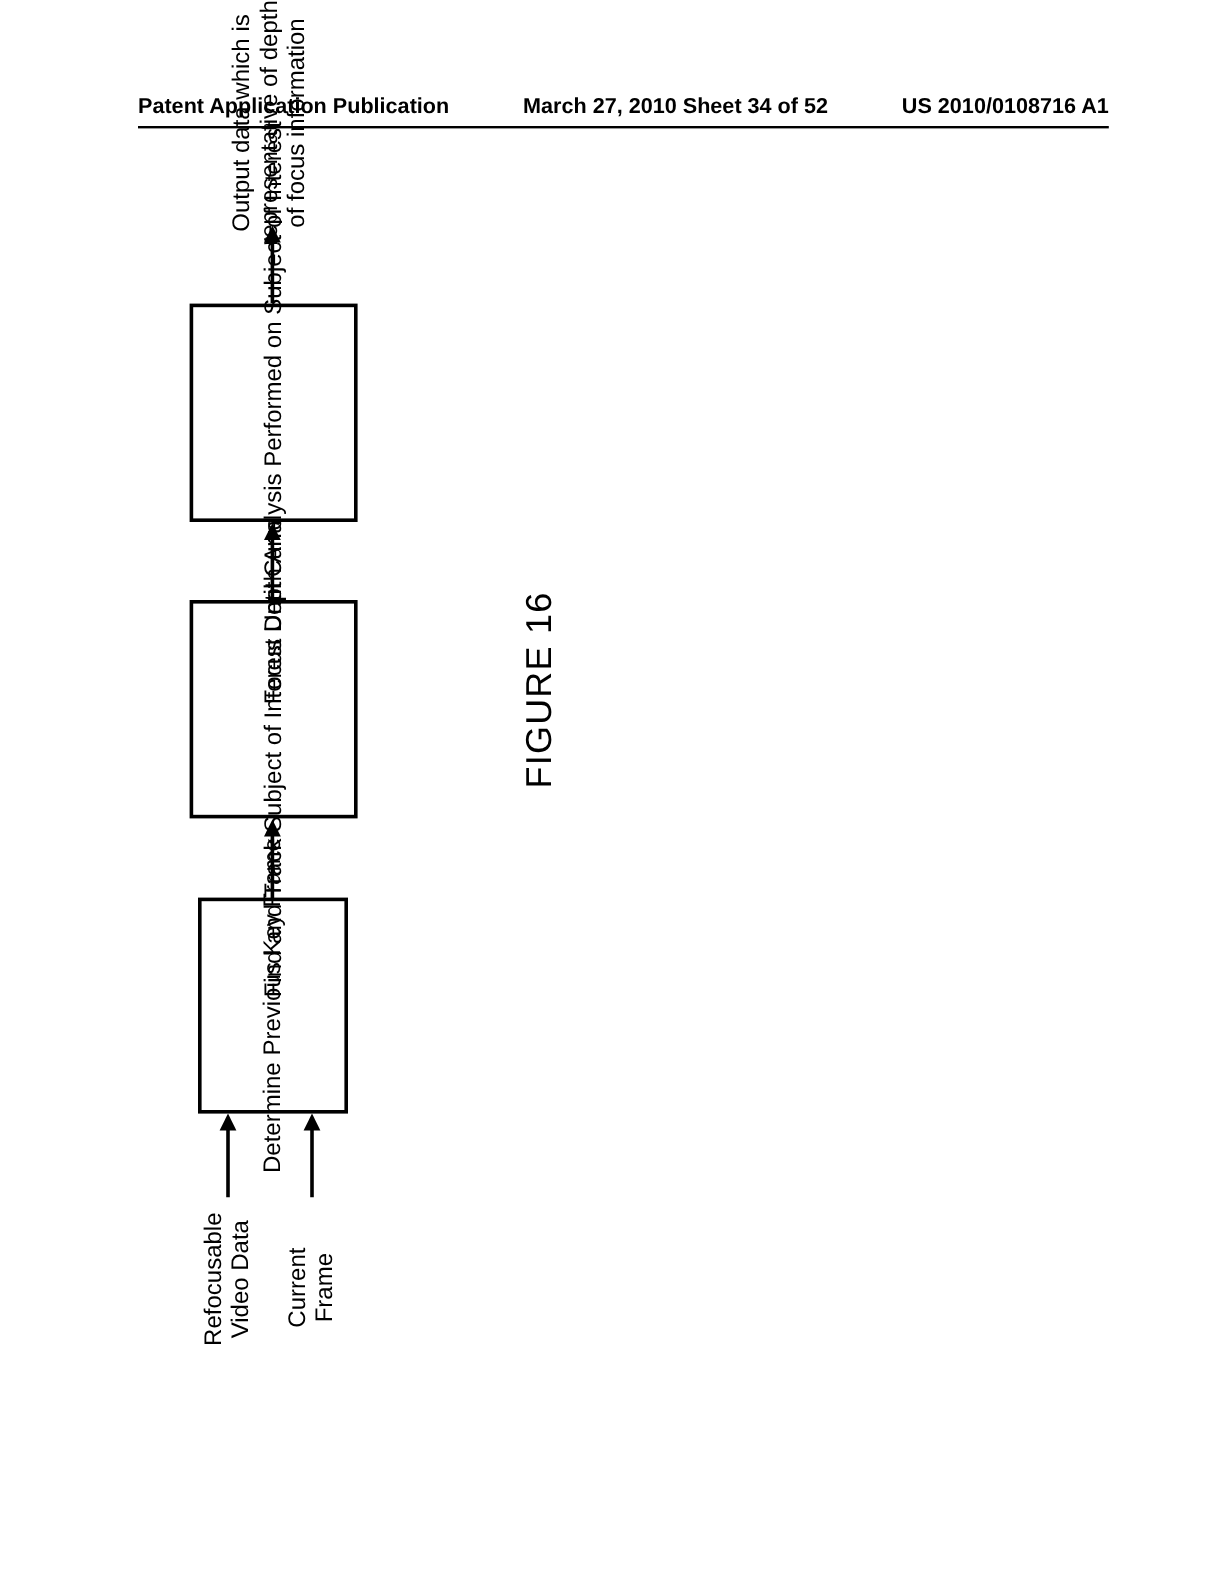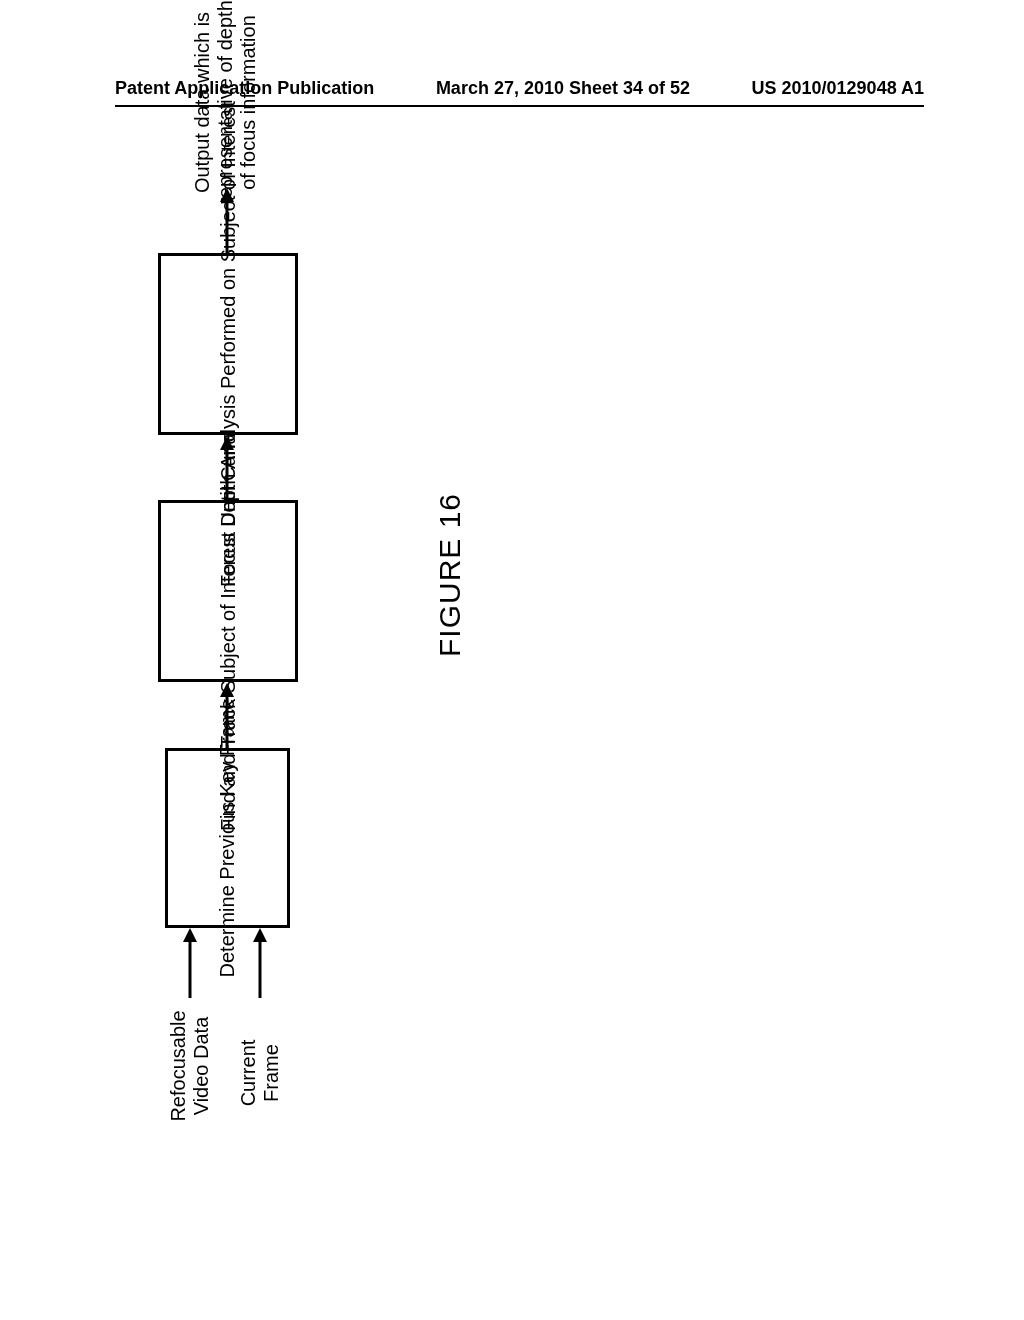--- a/index.html
+++ b/index.html
@@ -21,21 +21,21 @@
   svg.arrow { position: absolute; }
 </style>
 </head>
 <body>
 <div class="page">
 
 <div class="header">
   <div class="header-row">
     <span class="header-left">Patent Application Publication</span>
     <span class="header-center">March 27, 2010  Sheet 34 of 52</span>
-    <span class="header-right">US 2010/0129048 A1</span>
+    <span class="header-right">US 2010/0108716 A1</span>
   </div>
   <div class="header-line"></div>
 </div>
 
 <div class="content">
 
   <div class="rot input-label" style="left:130px; top:905px; width:120px;">Refocusable
 Video Data</div>
   <div class="rot input-label" style="left:210px; top:912px; width:100px;">Current
 Frame</div>

